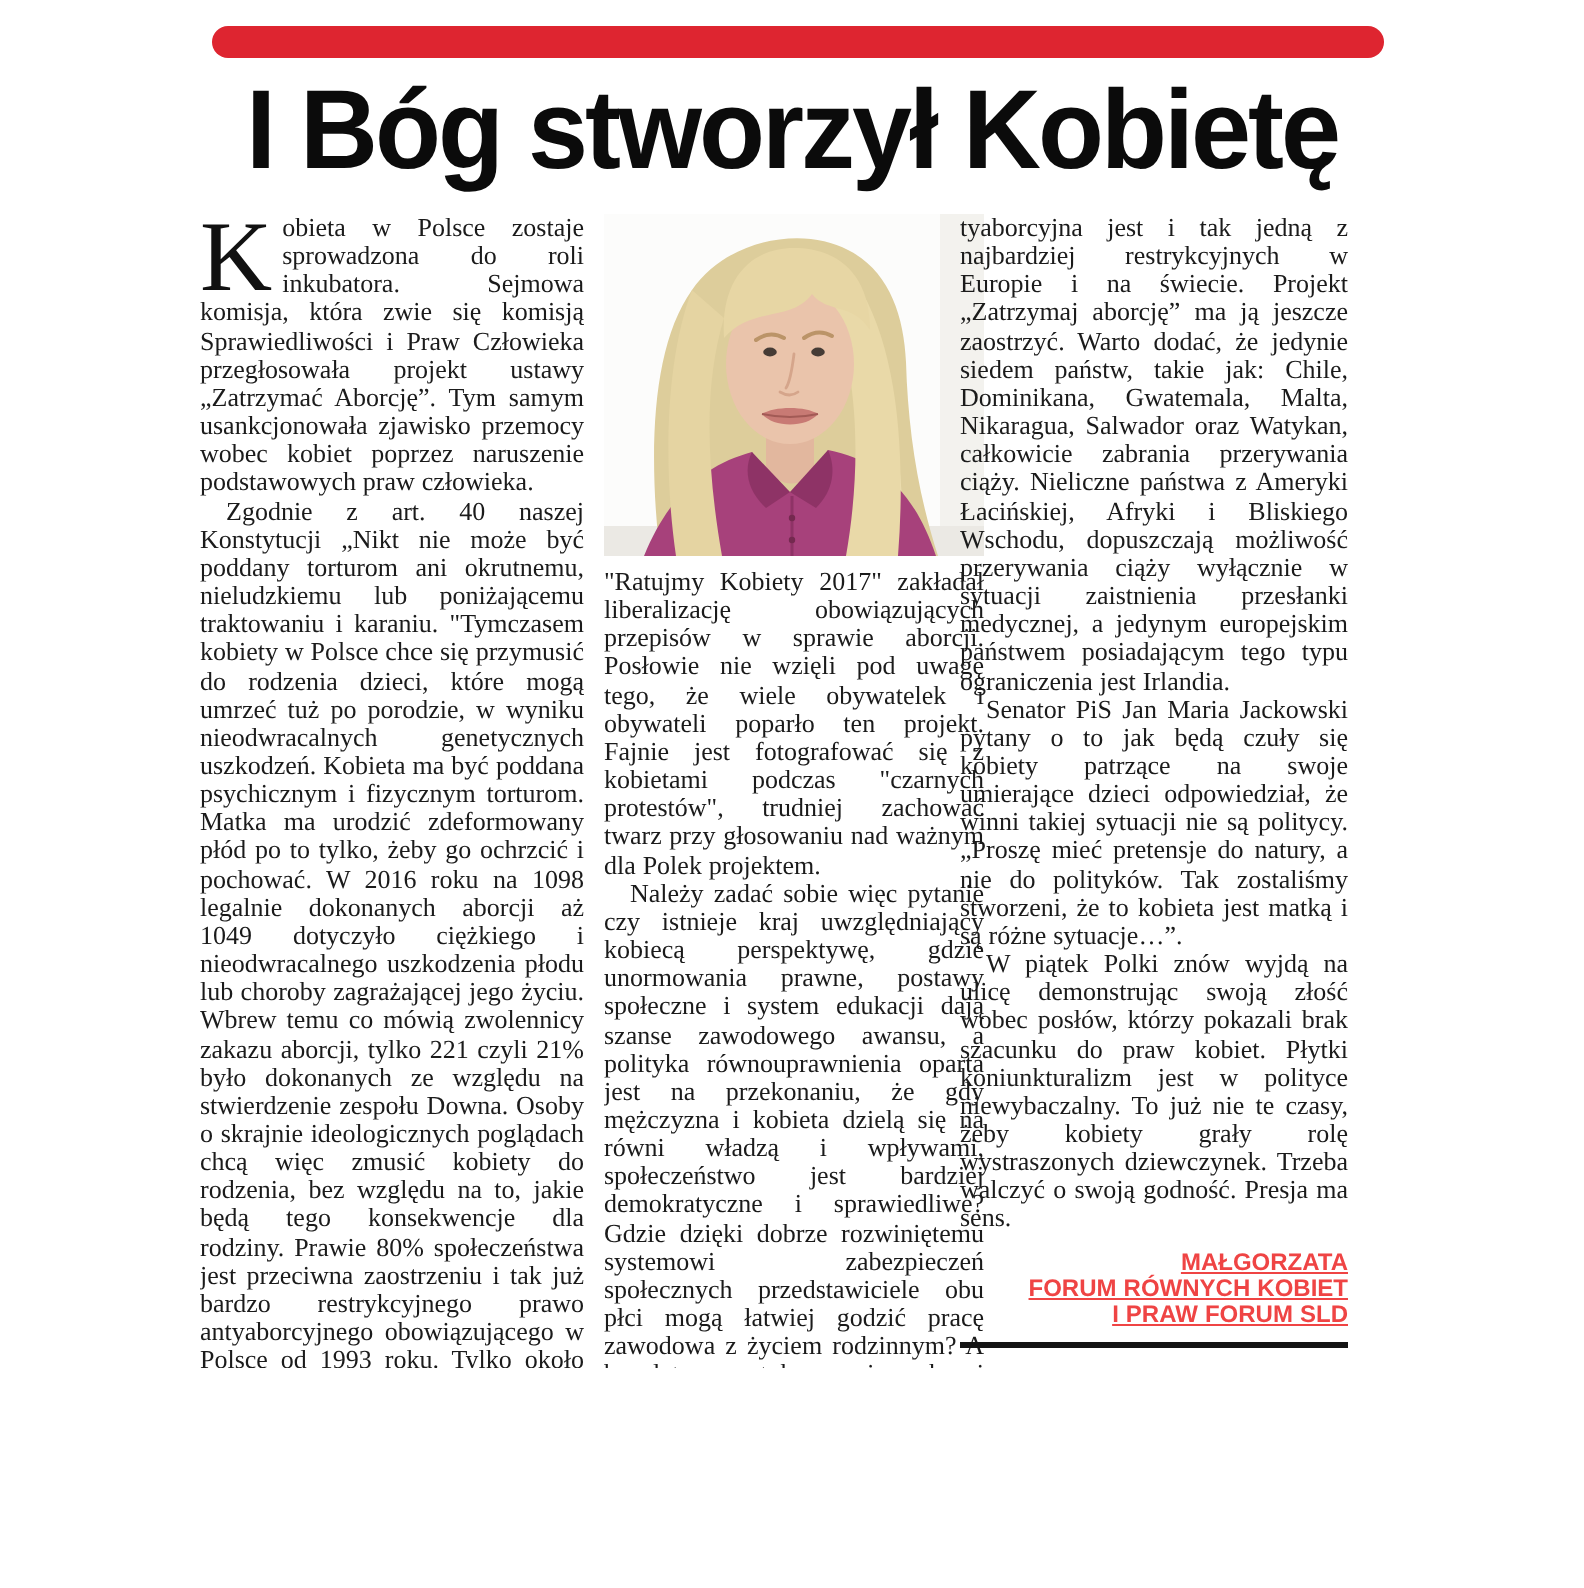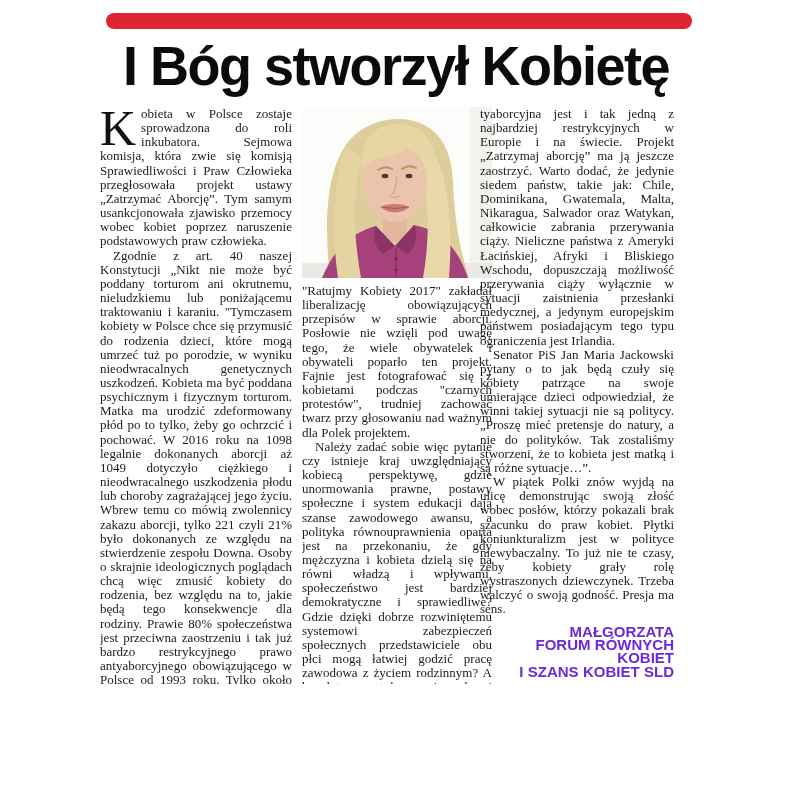--- a/index.html
+++ b/index.html
@@ -29,21 +29,21 @@
   .indent { text-indent:13px; }
   .dropcap {
     float:left; font-size:50px; line-height:40px; padding:1px 5px 0 0;
     color:#111; font-weight:400;
   }
   .photo { width:190px; height:171px; margin:0 0 6px 0; }
   .photo svg { display:block; }
   .signature {
     margin-top:8px; padding-bottom:6px; border-bottom:3px solid #141414;
     text-align:right; font-family:"Liberation Sans", sans-serif;
-    font-weight:700; font-size:15px; line-height:13.4px; color:#6d28d9;
+    font-weight:700; font-size:12px; line-height:13.4px; color:#ef4444;text-decoration:underline;
   }
 </style>
 </head>
 <body>
 
 <div class="page">
 
   <div class="red-bar" style="background: rgb(222, 37, 48);"></div>
 
   <h1 class="headline">I Bóg stworzył Kobietę</h1>
@@ -97,17 +97,17 @@
 
   </div>
 
   <div class="col col3">
     <p class="para">tyaborcyjna jest i tak jedną z najbardziej restrykcyjnych w Europie i na świecie. Projekt „Zatrzymaj aborcję” ma ją jeszcze zaostrzyć. Warto dodać, że jedynie siedem państw, takie jak: Chile, Dominikana, Gwatemala, Malta, Nikaragua, Salwador oraz Watykan, całkowicie zabrania przerywania ciąży. Nieliczne państwa z Ameryki Łacińskiej, Afryki i Bliskiego Wschodu, dopuszczają możliwość przerywania ciąży wyłącznie w sytuacji zaistnienia przesłanki medycznej, a jedynym europejskim państwem posiadającym tego typu ograniczenia jest Irlandia.</p>
     <p class="para indent">Senator PiS Jan Maria Jackowski pytany o to jak będą czuły się kobiety patrzące na swoje umierające dzieci odpowiedział, że winni takiej sytuacji nie są politycy. „Proszę mieć pretensje do natury, a nie do polityków. Tak zostaliśmy stworzeni, że to kobieta jest matką i są różne sytuacje…”.</p>
     <p class="para indent">W piątek Polki znów wyjdą na ulicę demonstrując swoją złość wobec posłów, którzy pokazali brak szacunku do praw kobiet. Płytki koniunkturalizm jest w polityce niewybaczalny. To już nie te czasy, żeby kobiety grały rolę wystraszonych dziewczynek. Trzeba walczyć o swoją godność. Presja ma sens.</p>
     <div class="signature">
       <div>MAŁGORZATA</div>
       <div>FORUM RÓWNYCH KOBIET</div>
-      <div>I SZANS KOBIET SLD</div>
+      <div>I PRAW FORUM SLD</div>
     </div>
   </div>
 
 </div>
 
 </body></html>

